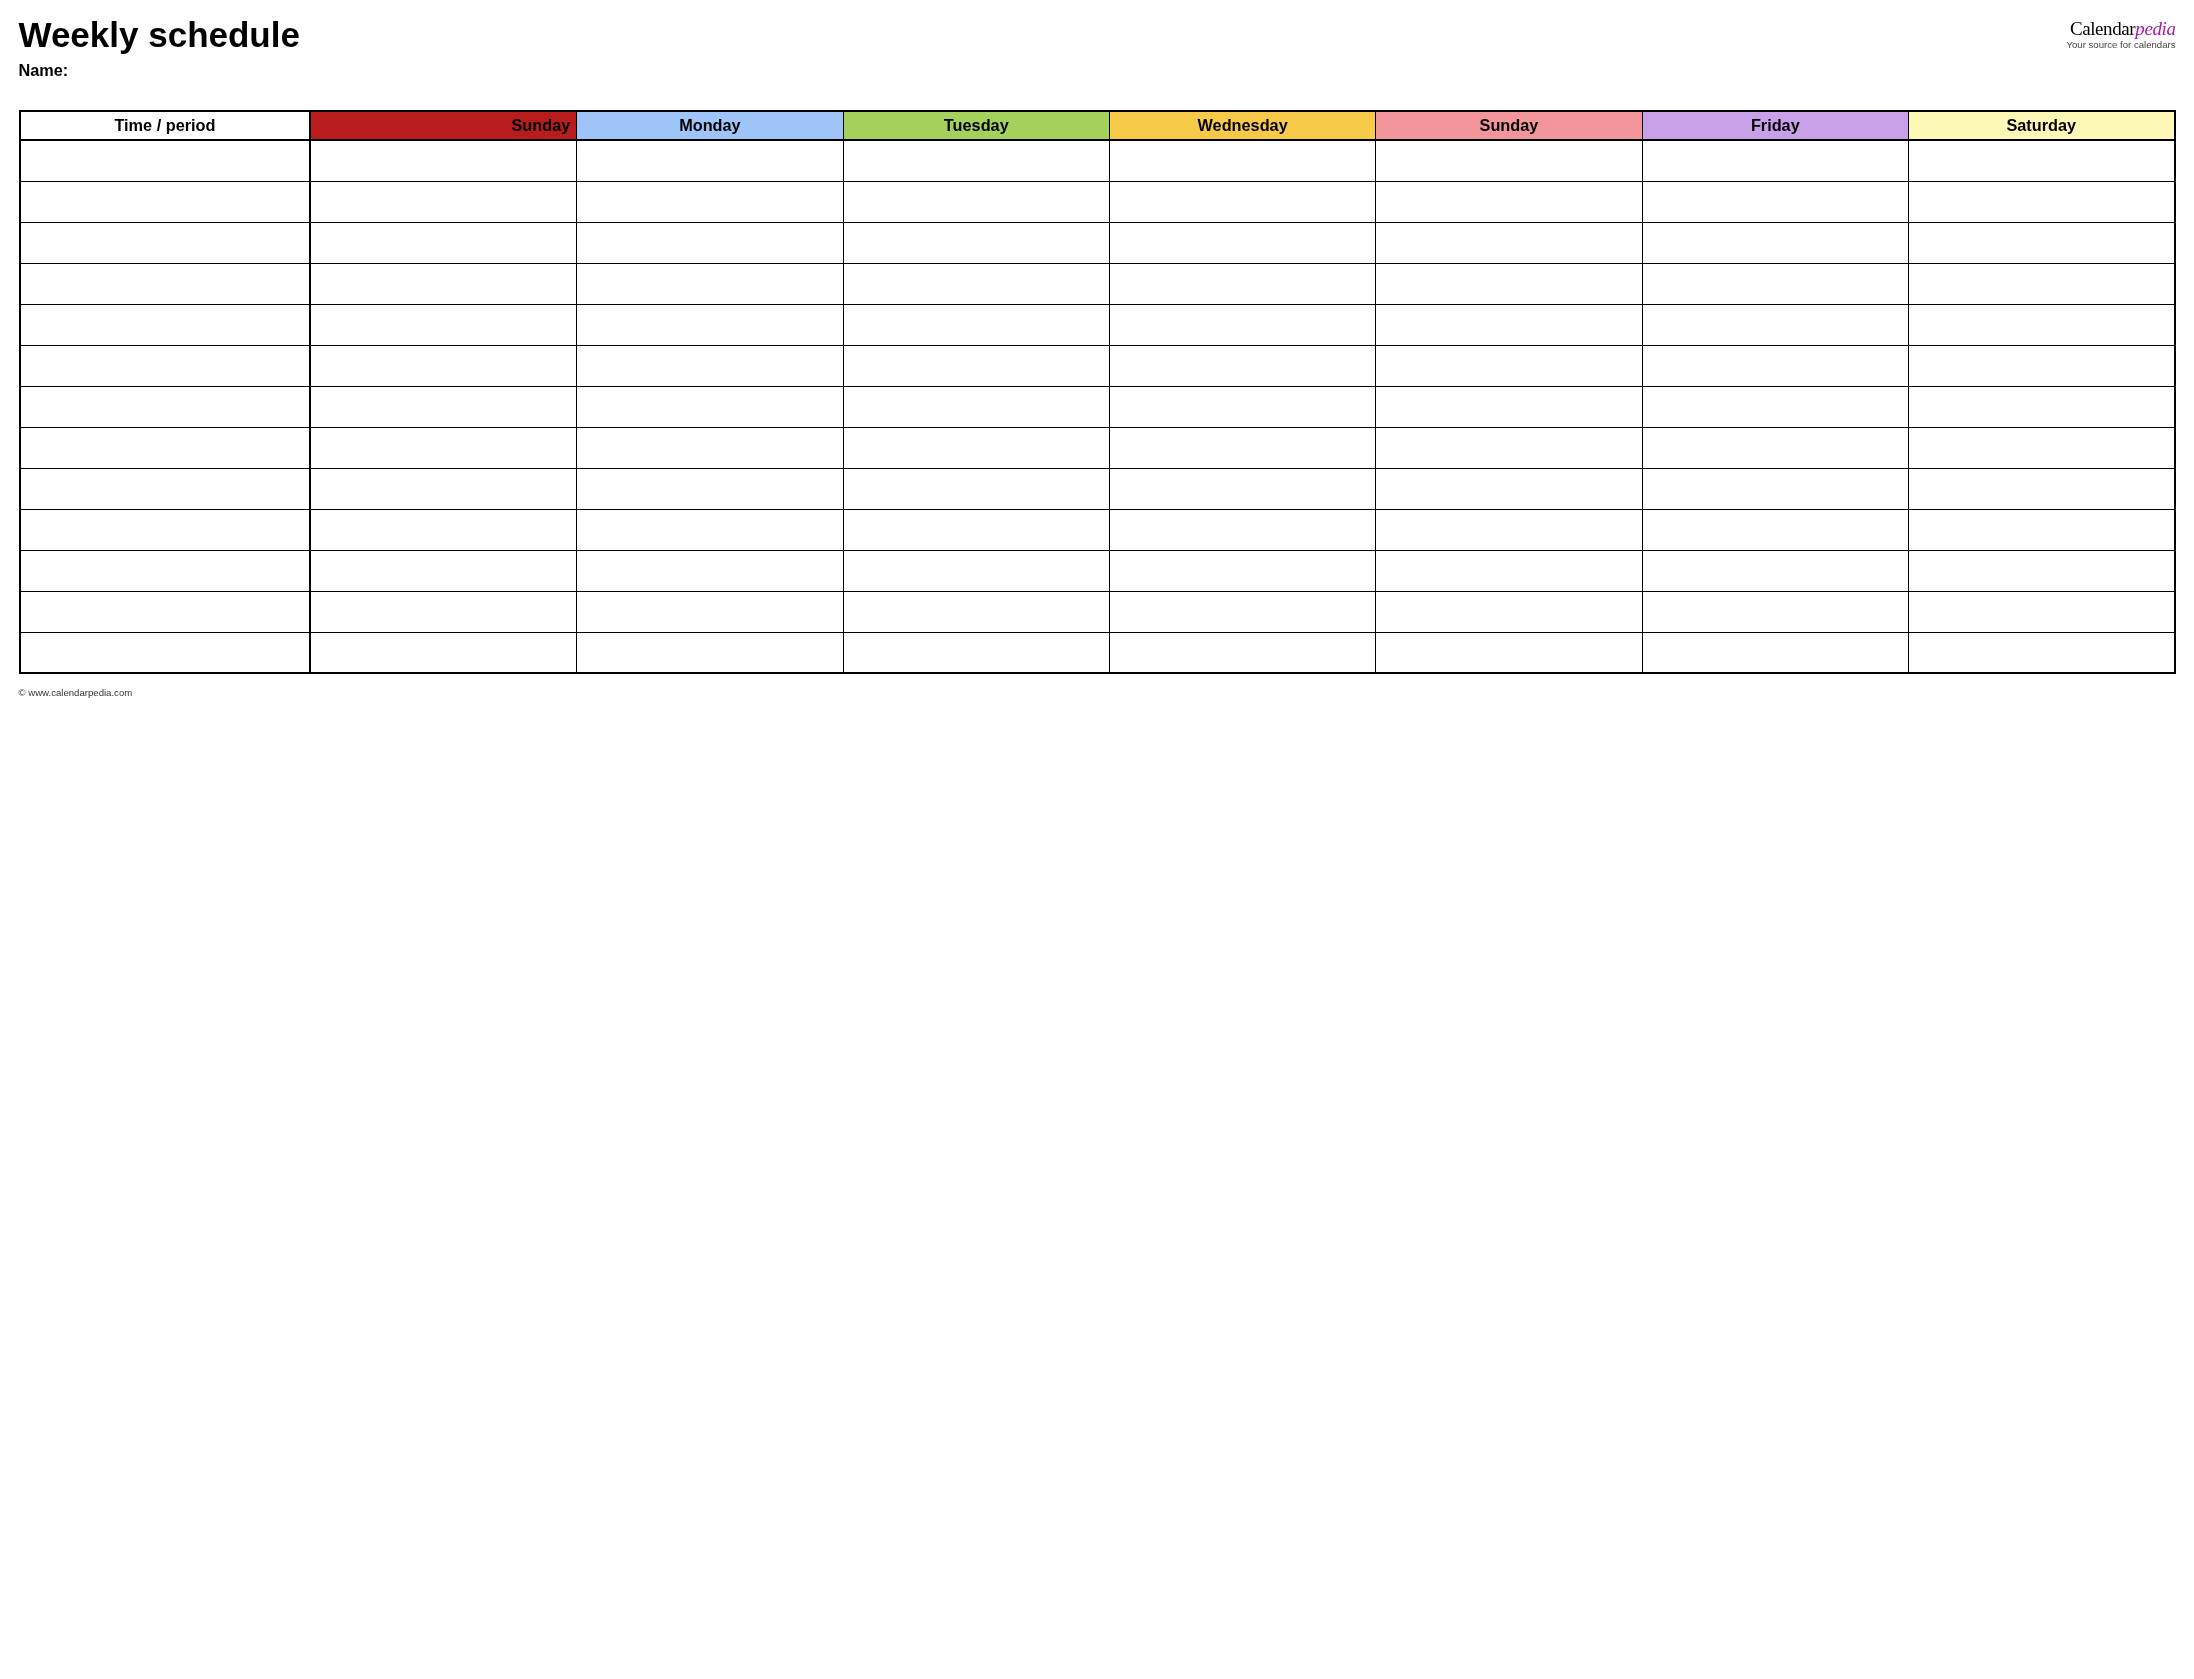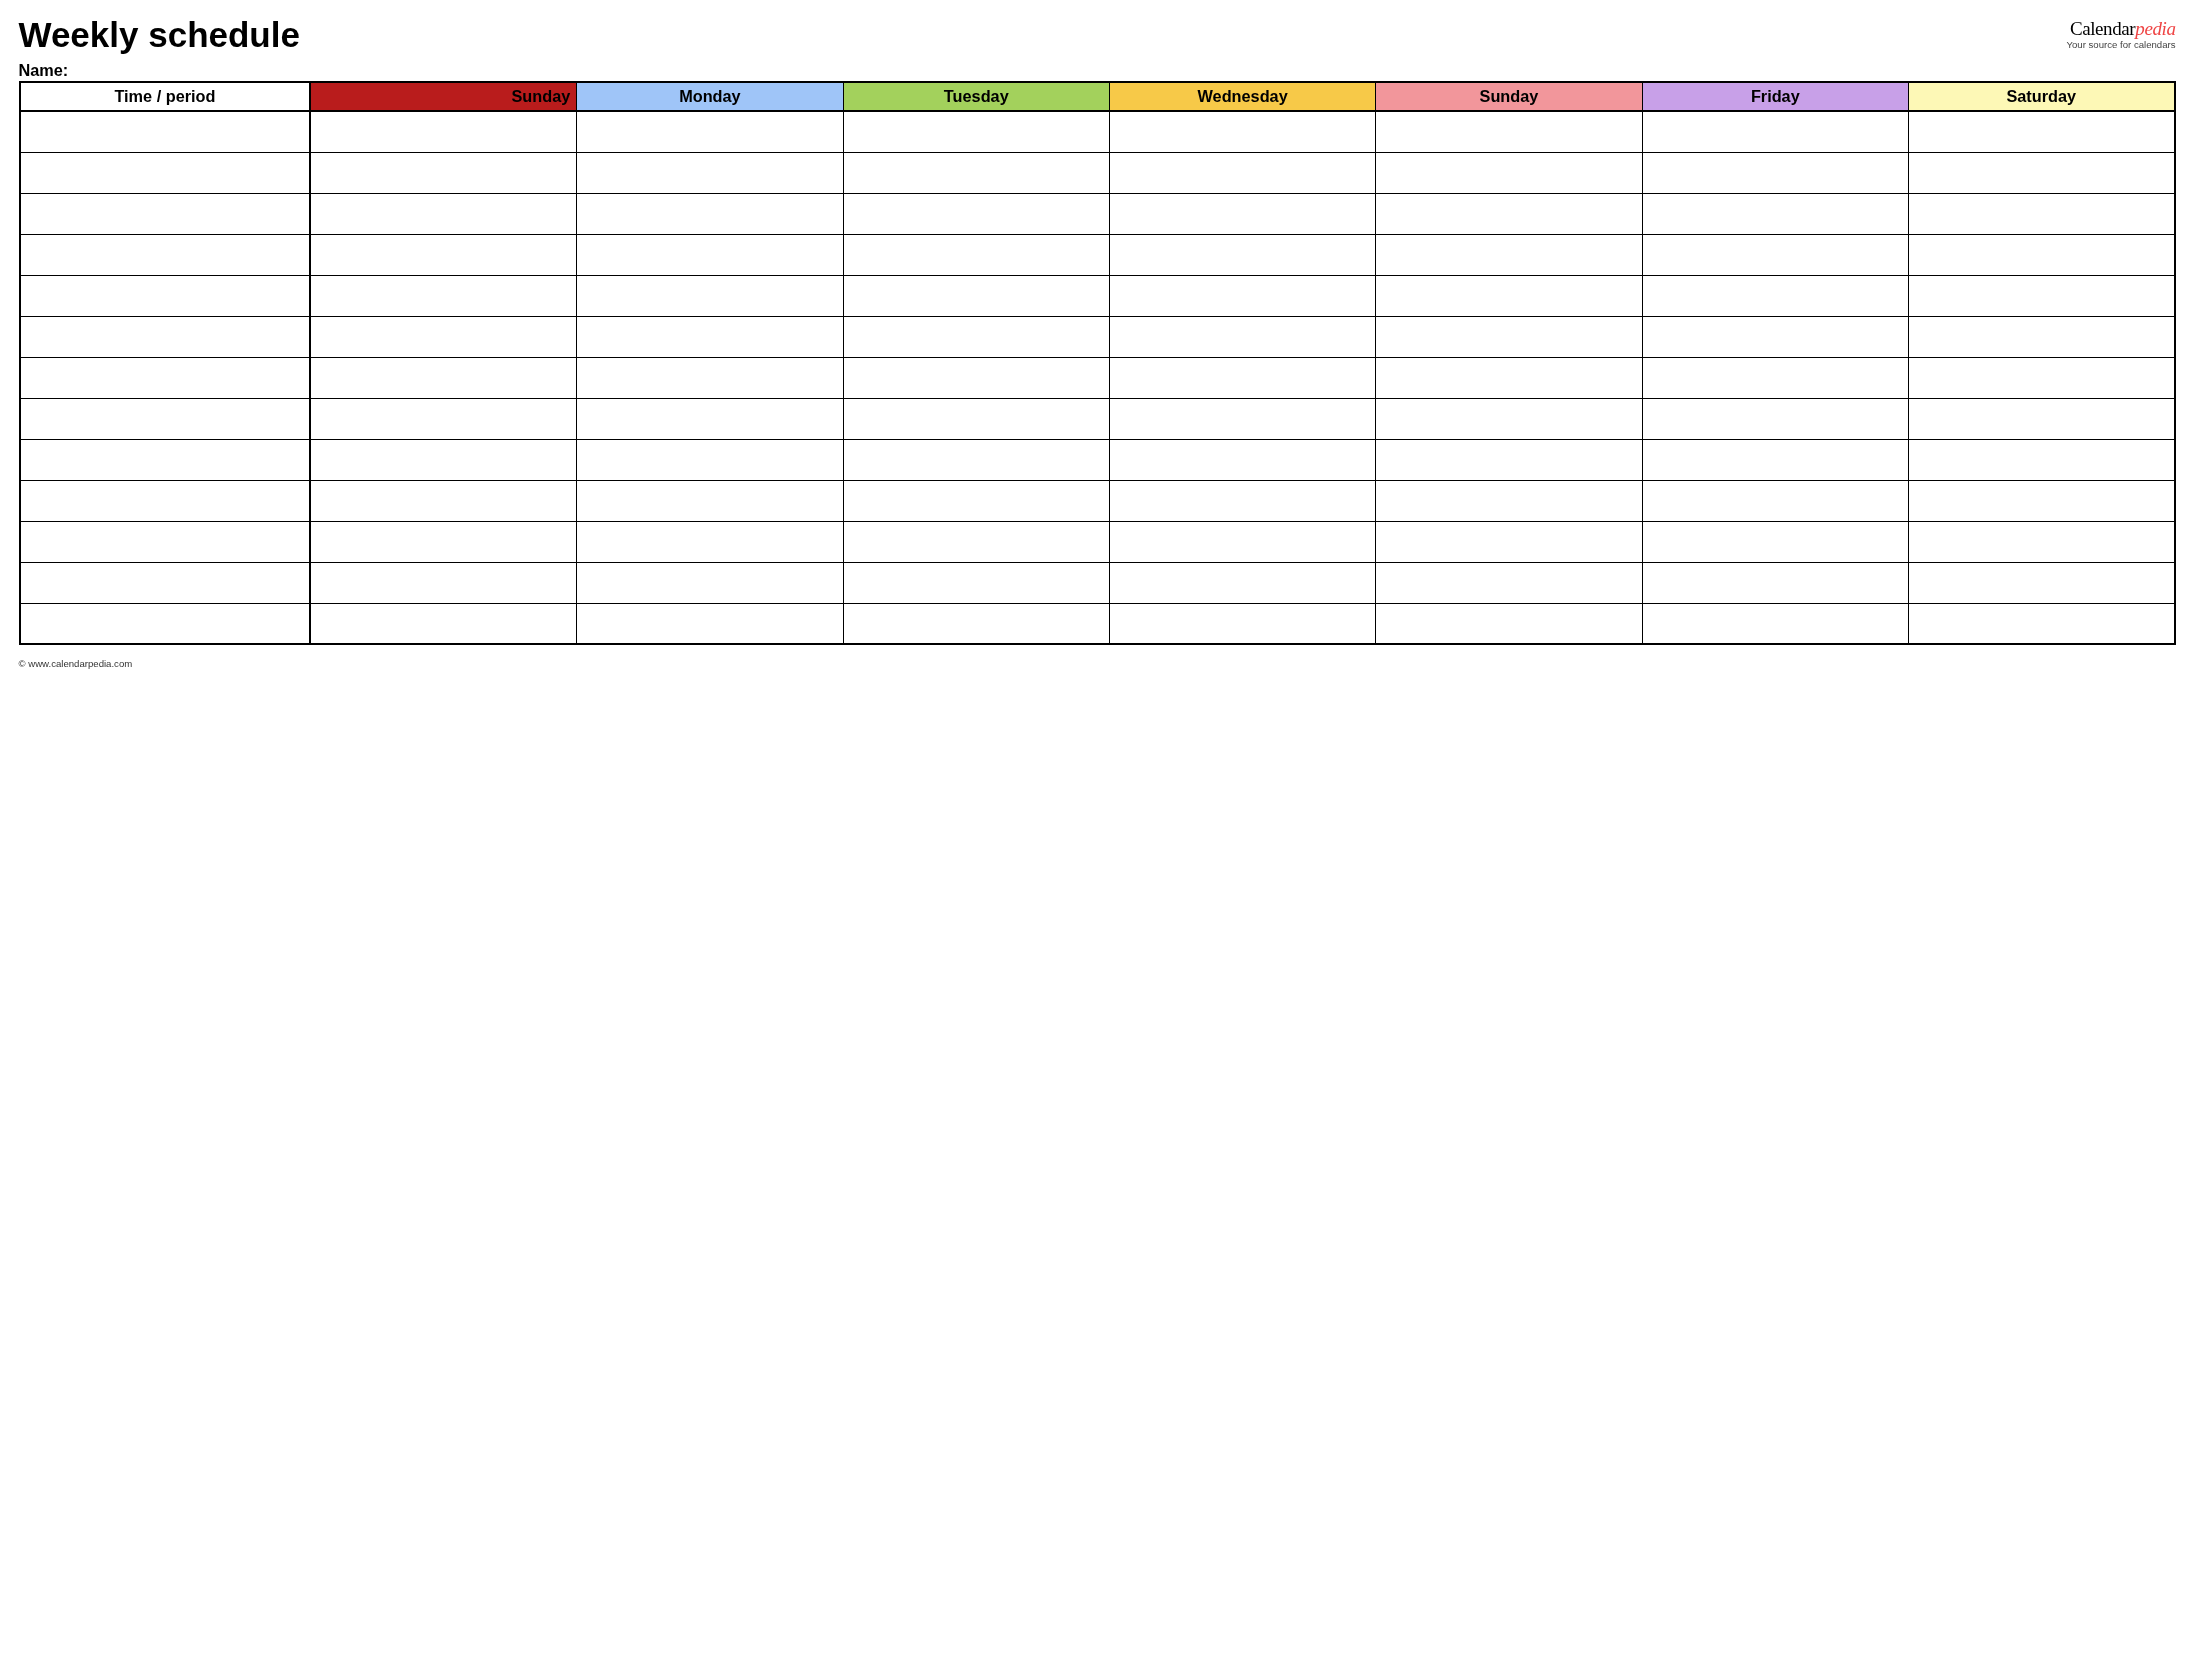--- a/index.html
+++ b/index.html
@@ -27,32 +27,32 @@
       text-align: right;
       margin-top: 3px;
     }
     .brand-name {
       font-size: 19px;
       font-weight: normal;
       font-family: Georgia, 'Times New Roman', serif;
       letter-spacing: -0.4px;
     }
     .brand-name .accent {
-      color: #ef4444;
+      color: #a21caf;
       font-style: italic;
     }
     .brand-tag {
       font-size: 9.6px;
       color: #444;
       margin-top: -1.5px;
     }
     .name-row {
       font-size: 16.3px;
       font-weight: bold;
-      margin-bottom: 1px;
+      margin-bottom: 30px;
     }
     table.schedule {
       width: 100%;
       border-collapse: collapse;
       border: 2.2px solid #000;
     }
     table.schedule th,
     table.schedule td {
       border: 0.7px solid #000;
       text-align: center;

